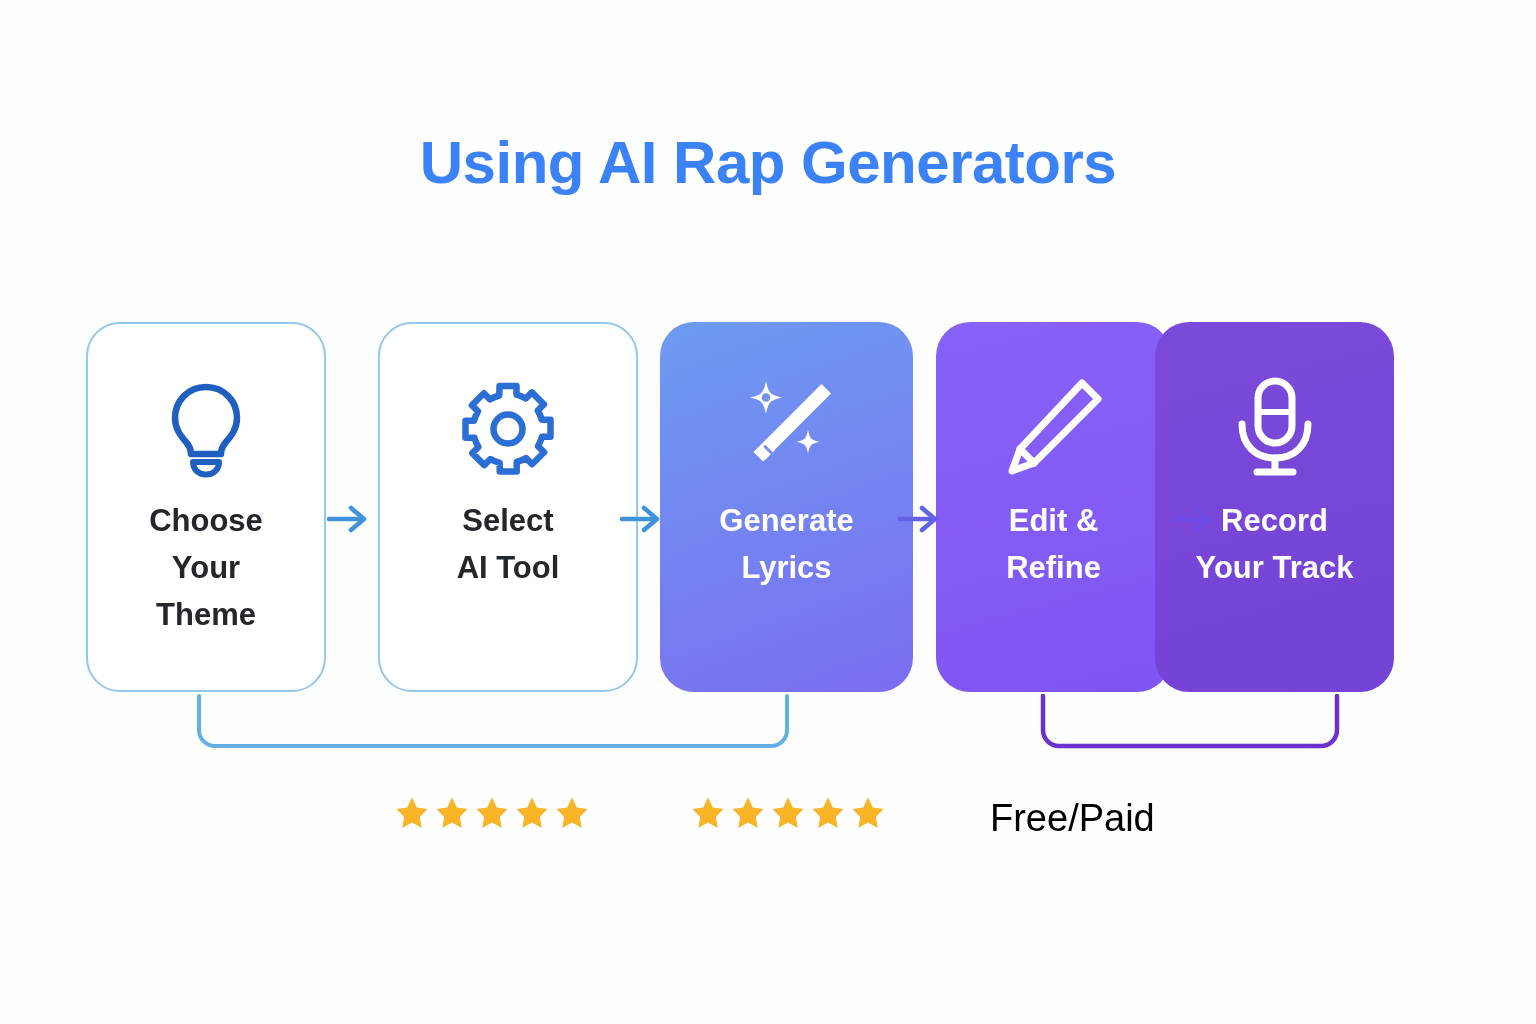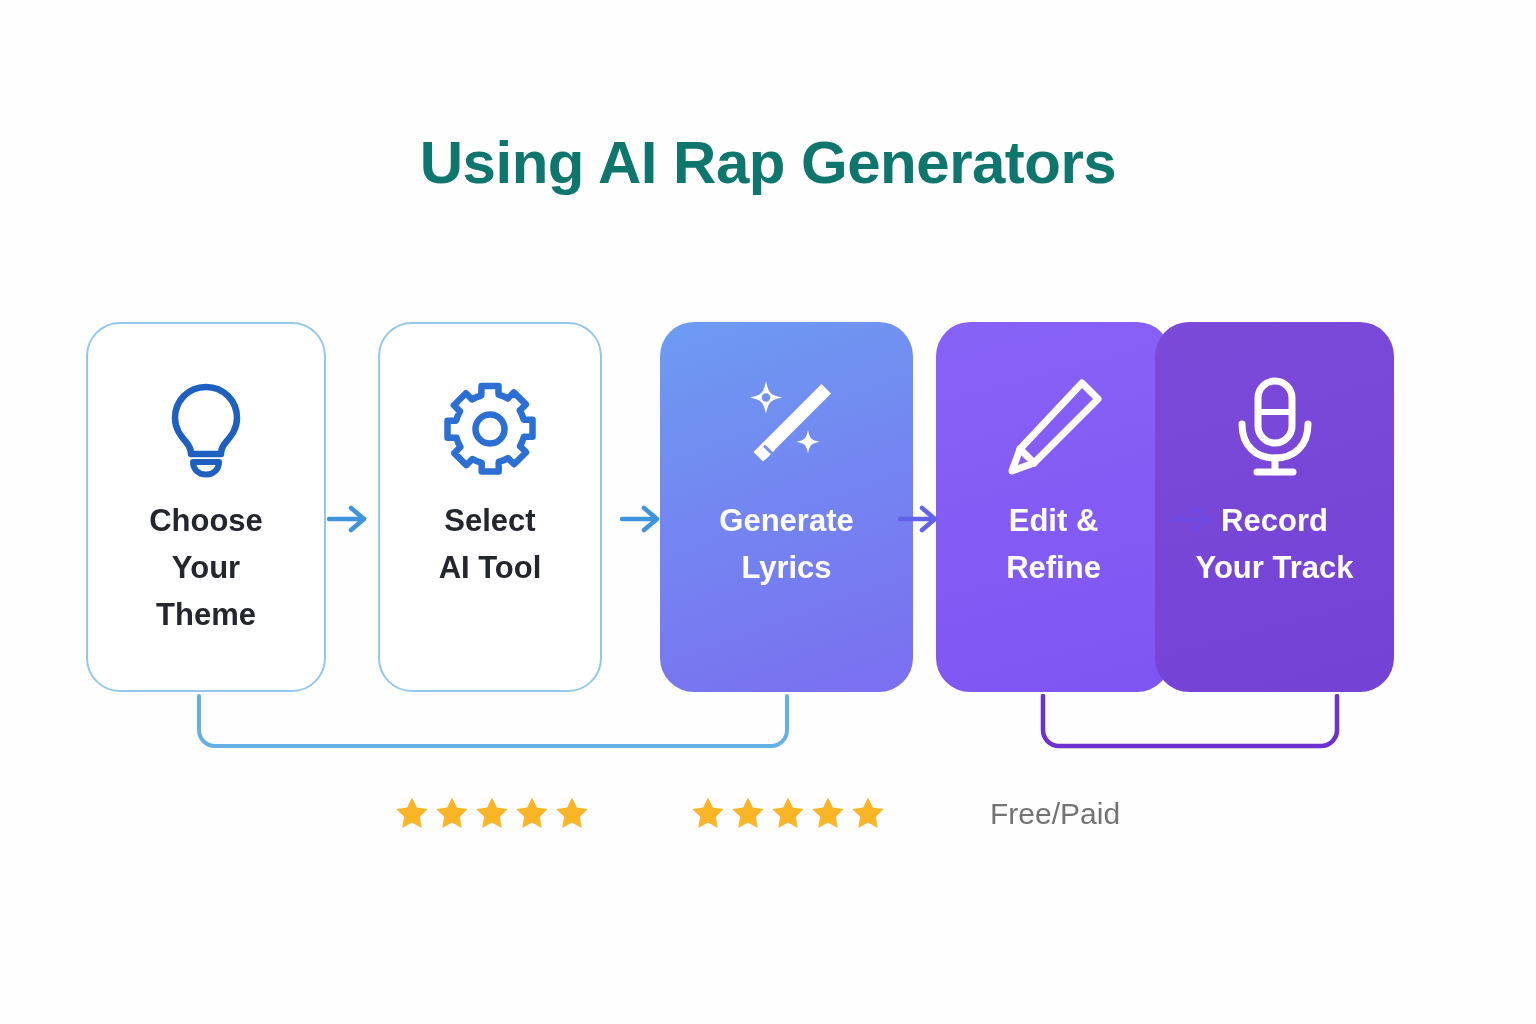--- a/index.html
+++ b/index.html
@@ -21,21 +21,21 @@
     background: #fefefe;
   }
   #page-title {
     position: absolute;
     left: 0;
     top: 130px;
     width: 1536px;
     text-align: center;
     font-size: 60px;
     font-weight: bold;
-    color: #0f766e;
+    color: #3b82f6;
     letter-spacing: -0.5px;
     line-height: 1.1;
   }
 
   .card {
     position: absolute;
     top: 322px;
     height: 370px;
     border-radius: 34px;
     box-sizing: border-box;
@@ -61,21 +61,21 @@
     font-size: 31px;
     font-weight: bold;
     line-height: 1.52;
     padding: 0 10px;
     white-space: pre-line;
   }
   .card.outline .card-label { color: #24262d; margin-top: 16px; }
   .card.filled .card-label { color: #ffffff; }
 
   #card-1 { left: 86px;  width: 240px; }
-  #card-2 { left: 378px; width: 224px; }
+  #card-2 { left: 378px; width: 260px; }
   #card-3 { left: 660px; width: 253px;
             background: linear-gradient(160deg, #6d9bf2 0%, #7b6ef0 100%); }
   #card-4 { left: 936px; width: 235px;
             background: linear-gradient(165deg, #8762f7 0%, #7f55f2 100%); }
   #card-5 { left: 1155px; width: 239px;
             background: linear-gradient(165deg, #7b4ad9 0%, #7443d6 100%); }
 
   .arrow {
     position: absolute;
     top: 500px;
@@ -100,22 +100,22 @@
     gap: 4px;
   }
   #stars-1 { left: 394px; }
   #stars-2 { left: 690px; }
   .star { font-size: 0; line-height: 0; }
 
   #free-paid-label {
     position: absolute;
     left: 990px;
     top: 797px;
-    font-size: 30px;
-    color: #737373;
+    font-size: 38px;
+    color: #000000;
     white-space: nowrap;
   }
 </style>
 </head>
 <body>
 
 <div id="canvas">
 
   <div id="page-title">Using AI Rap Generators</div>
 

